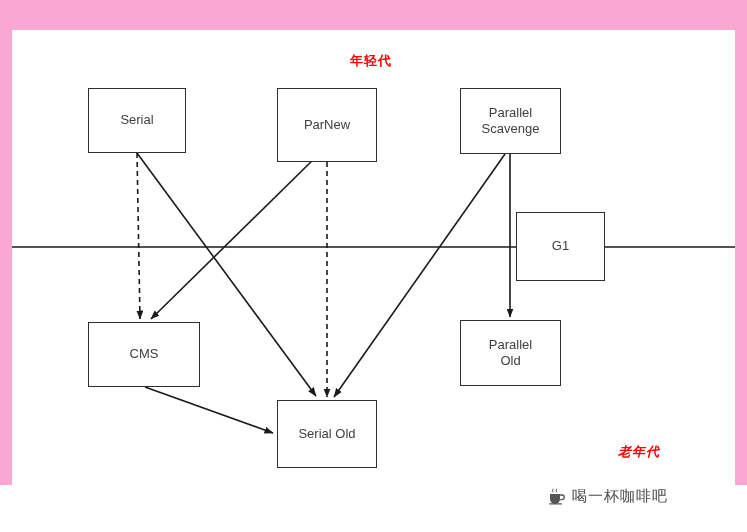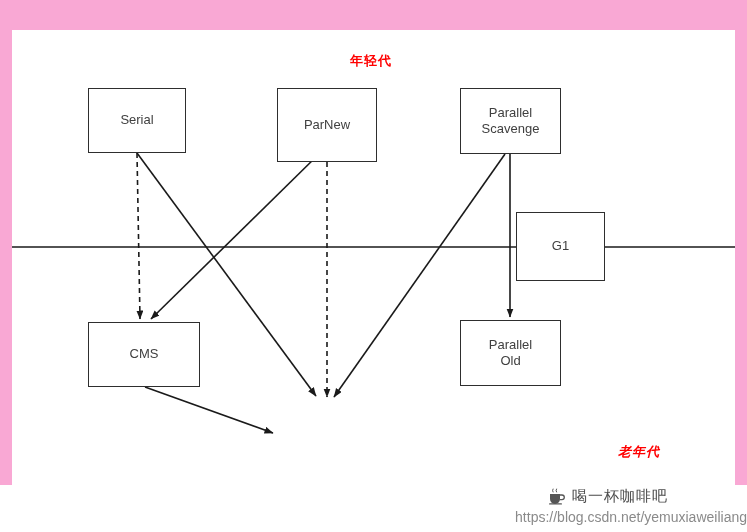--- a/index.html
+++ b/index.html
@@ -121,31 +121,31 @@
     <div class="gen-label gen-label-old">老年代</div>
 
     <div class="node node-serial">Serial</div>
     <div class="node node-parnew">ParNew</div>
     <div class="node node-parallel-scav">Parallel
 Scavenge</div>
     <div class="node node-g1">G1</div>
     <div class="node node-cms">CMS</div>
     <div class="node node-parallel-old">Parallel
 Old</div>
+    <div class="node node-serial-old">Serial Old</div>
 
   </div>
 
   <div class="footer">
     <div class="brand-row">
       <span class="coffee-icon">
         <svg width="20" height="18" viewBox="0 0 20 18" xmlns="http://www.w3.org/2000/svg">
           <path d="M6 1 q-1 1.5 0 3" stroke="#555" stroke-width="1" fill="none" stroke-linecap="round"></path>
           <path d="M9.5 1 q-1 1.5 0 3" stroke="#555" stroke-width="1" fill="none" stroke-linecap="round"></path>
           <path d="M3 6 h10 v5 a5 5 0 0 1 -10 0 Z" fill="#555"></path>
           <path d="M13 7 h2 a2.3 2.3 0 0 1 0 4.6 h-2.2" stroke="#555" stroke-width="1.3" fill="none"></path>
           <rect x="2" y="15.2" width="13" height="1.4" rx="0.7" fill="#555"></rect>
         </svg>
       </span>
       <span class="brand-text">喝一杯咖啡吧</span>
     </div>
-    <div class="footer-url">https://blog.csdn.net/yemuxiaweiliang</div>
   </div>
 </div>
 
 </body></html>

